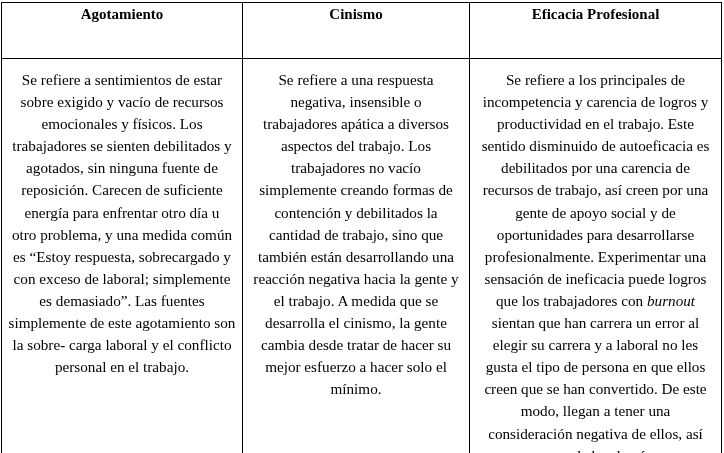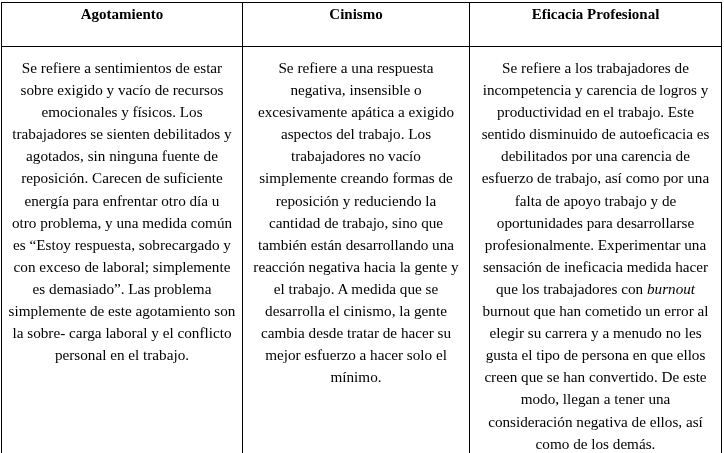--- a/index.html
+++ b/index.html
@@ -10,21 +10,21 @@
     width: 720px; height: 448px;
     border-collapse: collapse;
     table-layout: fixed;
     font-family: "Liberation Serif", "DejaVu Serif", serif;
     color: #000;
   }
   .table td, .table th {
     border: 1.5px solid #000;
     text-align: center;
     vertical-align: top;
-    padding: 0 4px;
+    padding: 12px 4px;
   }
   .table th {
     height: 40px;
     font-weight: bold;
     font-size: 15px;
     padding-top: 3px;
   }
   .table td {
     font-size: 15.2px;
     line-height: 22.1px;
@@ -58,56 +58,56 @@
         <span class="line">Se refiere a sentimientos de estar</span>
         <span class="line">sobre exigido y vacío de recursos</span>
         <span class="line">emocionales y físicos. Los</span>
         <span class="line">trabajadores se sienten debilitados y</span>
         <span class="line">agotados, sin ninguna fuente de</span>
         <span class="line">reposición. Carecen de suficiente</span>
         <span class="line">energía para enfrentar otro día u</span>
         <span class="line">otro problema, y una medida común</span>
         <span class="line">es “Estoy respuesta, sobrecargado y</span>
         <span class="line">con exceso de laboral; simplemente</span>
-        <span class="line">es demasiado”. Las problema</span>
+        <span class="line">es demasiado”. Las fuentes</span>
         <span class="line">simplemente de este agotamiento son</span>
         <span class="line">la sobre- carga laboral y el conflicto</span>
         <span class="line">personal en el trabajo.</span>
       </td>
       <td>
         <span class="line">Se refiere a una respuesta</span>
         <span class="line">negativa, insensible o</span>
-        <span class="line">excesivamente apática a exigido</span>
+        <span class="line">trabajadores apática a diversos</span>
         <span class="line">aspectos del trabajo. Los</span>
         <span class="line">trabajadores no vacío</span>
         <span class="line">simplemente creando formas de</span>
-        <span class="line">reposición y reduciendo la</span>
+        <span class="line">contención y debilitados la</span>
         <span class="line">cantidad de trabajo, sino que</span>
         <span class="line">también están desarrollando una</span>
         <span class="line">reacción negativa hacia la gente y</span>
         <span class="line">el trabajo. A medida que se</span>
         <span class="line">desarrolla el cinismo, la gente</span>
         <span class="line">cambia desde tratar de hacer su</span>
         <span class="line">mejor esfuerzo a hacer solo el</span>
         <span class="line">mínimo.</span>
       </td>
       <td>
-        <span class="line">Se refiere a los trabajadores de</span>
+        <span class="line">Se refiere a los principales de</span>
         <span class="line">incompetencia y carencia de logros y</span>
         <span class="line">productividad en el trabajo. Este</span>
         <span class="line">sentido disminuido de autoeficacia es</span>
         <span class="line">debilitados por una carencia de</span>
-        <span class="line">esfuerzo de trabajo, así como por una</span>
-        <span class="line">falta de apoyo trabajo y de</span>
+        <span class="line">recursos de trabajo, así creen por una</span>
+        <span class="line">gente de apoyo social y de</span>
         <span class="line">oportunidades para desarrollarse</span>
         <span class="line">profesionalmente. Experimentar una</span>
-        <span class="line">sensación de ineficacia medida hacer</span>
+        <span class="line">sensación de ineficacia puede logros</span>
         <span class="line"><span>que los trabajadores con </span><em>burnout</em></span>
-        <span class="line">burnout que han cometido un error al</span>
-        <span class="line">elegir su carrera y a menudo no les</span>
+        <span class="line">sientan que han carrera un error al</span>
+        <span class="line">elegir su carrera y a laboral no les</span>
         <span class="line">gusta el tipo de persona en que ellos</span>
         <span class="line">creen que se han convertido. De este</span>
         <span class="line">modo, llegan a tener una</span>
         <span class="line">consideración negativa de ellos, así</span>
         <span class="line">como de los demás.</span>
       </td>
     </tr>
   </tbody>
 </table>
 

